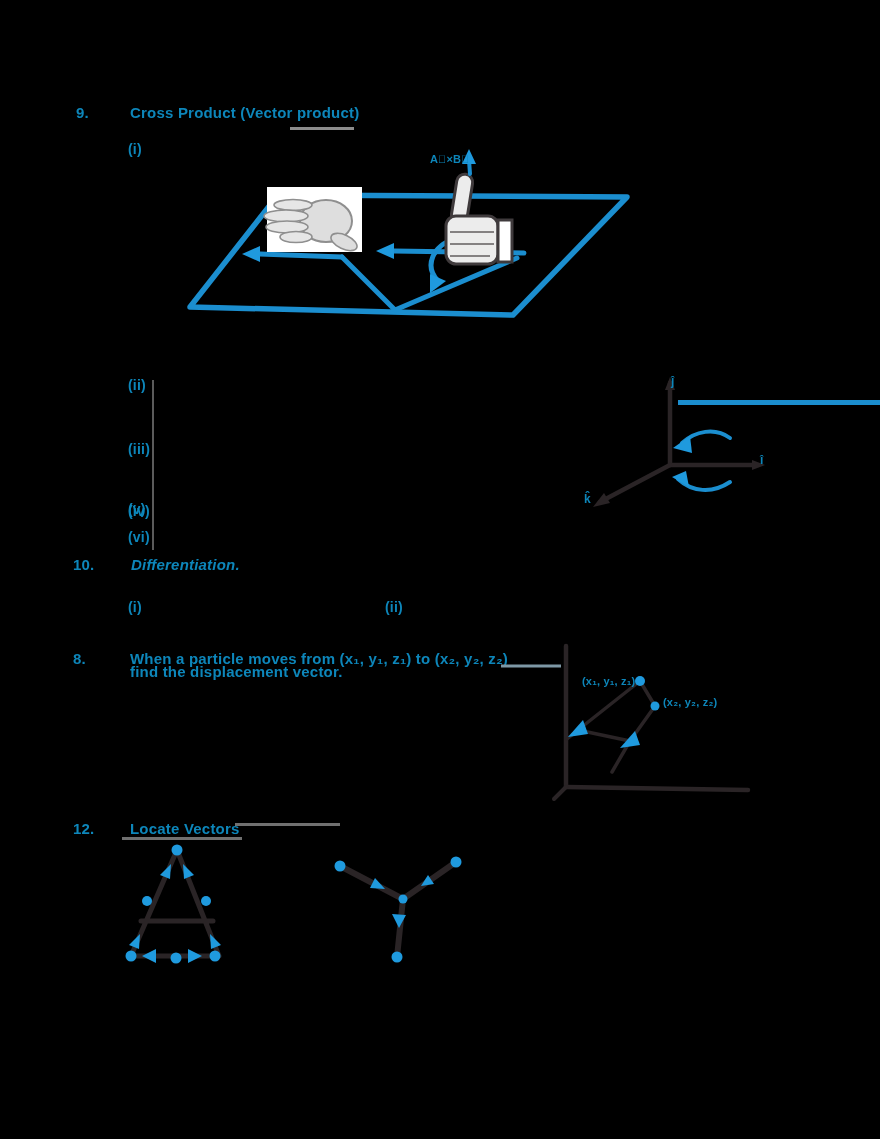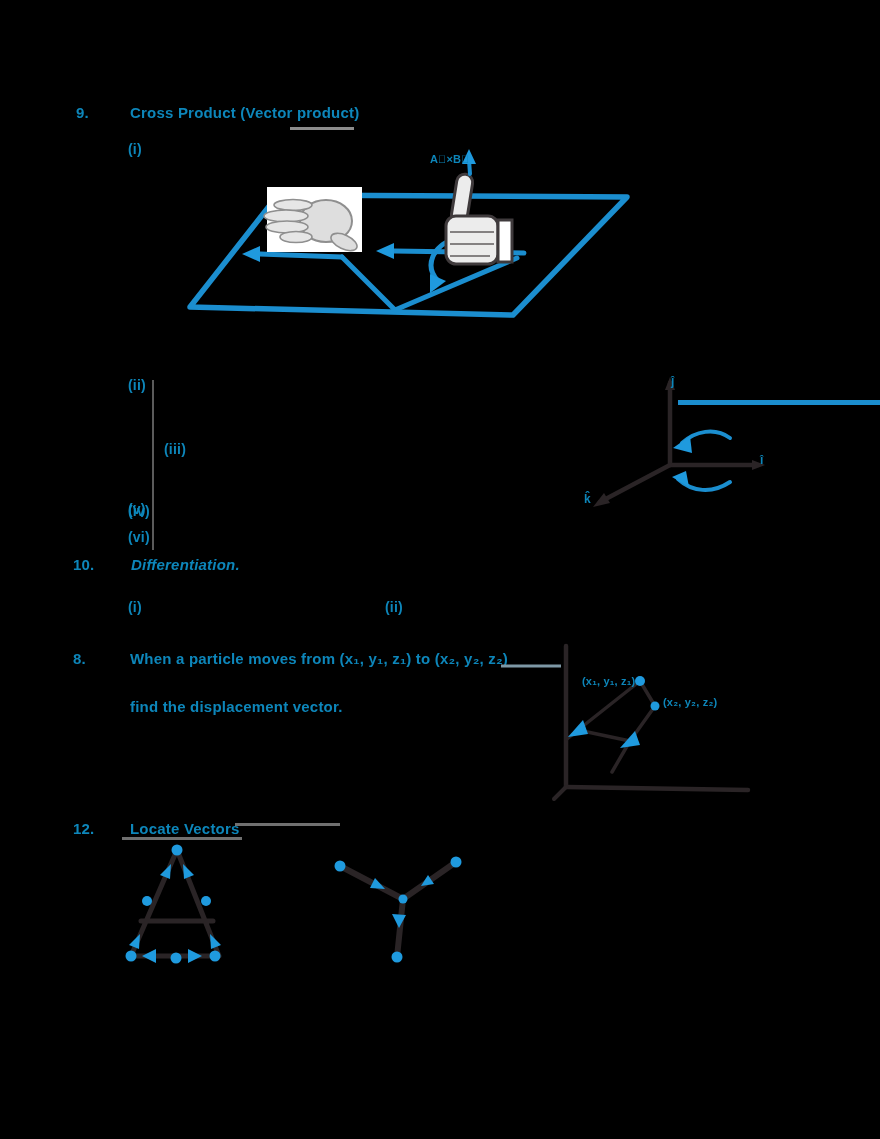--- a/index.html
+++ b/index.html
@@ -80,34 +80,34 @@
     <path d="M170,68 C155,57 135,61 122,73" class="bl" stroke-width="4"></path>
     <polygon points="130,66 113,78 132,83" class="blf"></polygon>
     <path d="M170,112 C152,124 132,122 118,109" class="bl" stroke-width="4"></path>
     <polygon points="126,101 112,107 129,117" class="blf"></polygon>
   </svg>
   <span class="txt t12" style="left:671px;top:374px;">ĵ</span>
   <span class="txt t12" style="left:760px;top:453px;">î</span>
   <span class="txt t12" style="left:584px;top:492px;">k̂</span>
   <div class="blueline" style="left:678px;top:400px;width:202px;height:4.5px;"></div>
 
-  <span class="txt t14" style="left:128px;top:441px;margin-left:36px;">(iii)</span>
+  <span class="txt t14" style="left:128px;top:441px;">(iii)</span>
   <span class="txt t14" style="left:128px;top:471px;margin-top:32px;">(iv)</span>
   <span class="txt t14" style="left:128px;top:501px;">(v)</span>
   <span class="txt t14" style="left:128px;top:529px;">(vi)</span>
   <div class="grayline" style="left:152px;top:380px;width:2px;height:170px;opacity:.65;"></div>
 
   <span class="txt t15" style="left:73px;top:556px;">10.</span>
   <span class="txt t15" style="left:131px;top:556px;font-style:italic;">Differentiation.</span>
   <span class="txt t14" style="left:128px;top:599px;">(i)</span>
   <span class="txt t14" style="left:385px;top:599px;">(ii)</span>
 
   <span class="txt t15" style="left:73px;top:650px;">8.</span>
   <span class="txt t15" style="left:130px;top:650px;">When a particle moves from (x₁, y₁, z₁) to (x₂, y₂, z₂)</span>
-  <span class="txt t15" style="left:130px;top:698px;text-align:center;">find the displacement vector.</span>
+  <span class="txt t15" style="left:130px;top:663px;text-align:center;">find the displacement vector.</span>
 
   <svg style="left:495px;top:640px;" width="270" height="170" viewBox="0 0 270 170">
     <line x1="6" y1="26" x2="66" y2="26" stroke="#7e98a6" stroke-width="3"></line>
     <line x1="71" y1="6" x2="71" y2="147" class="dk" stroke-width="4.5"></line>
     <line x1="71" y1="147" x2="253" y2="150" class="dk" stroke-width="4.5"></line>
     <line x1="71" y1="147" x2="59" y2="159" class="dk" stroke-width="4"></line>
     <path d="M145,41 L160,66 M145,41 L83,90 M160,66 L135,101 M83,90 L135,101 M83,90 L72,99 M135,101 L117,132" class="dk" stroke-width="3.5"></path>
     <polygon points="88,80 73,97 93,94" class="blf"></polygon>
     <polygon points="140,91 125,108 145,105" class="blf"></polygon>
     <circle cx="145" cy="41" r="5" class="blf"></circle>

